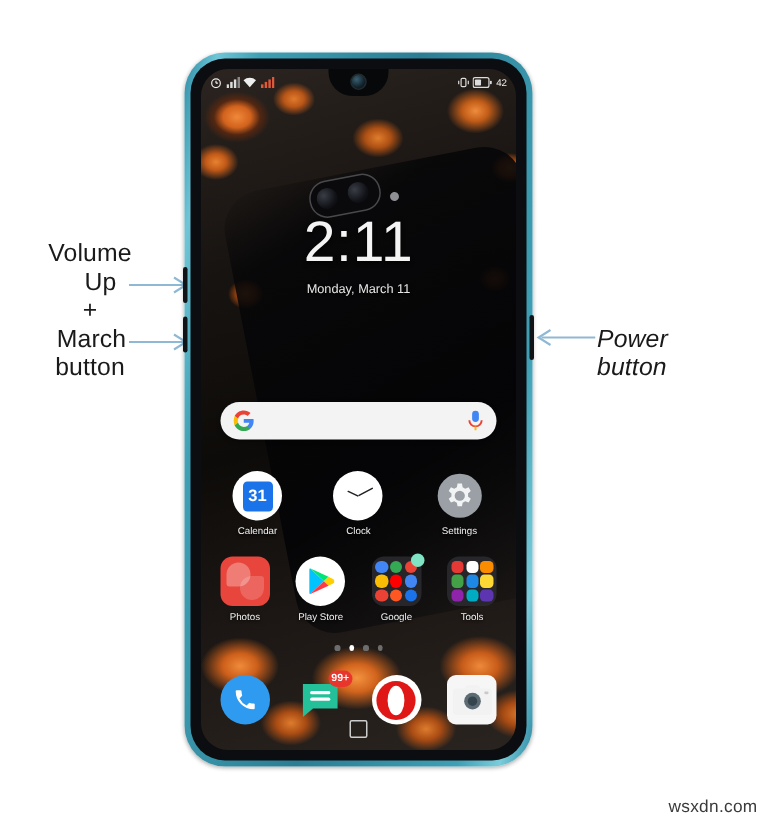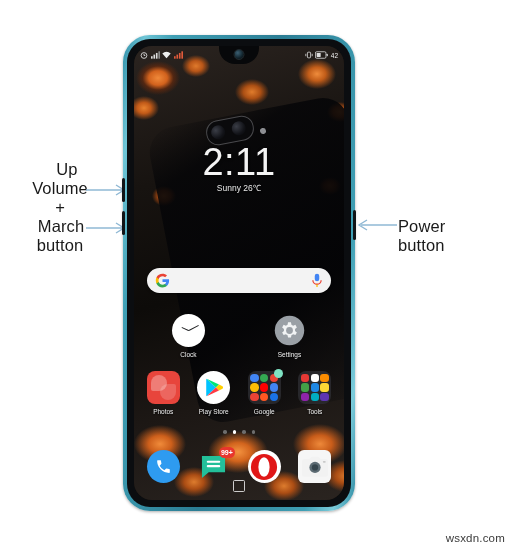--- a/index.html
+++ b/index.html
@@ -31,20 +31,21 @@
     text-align: center;
   }
   #label-volume .ln { display: block; white-space: nowrap; }
   #label-volume .ln-up   { padding-left: 14px; }
   #label-volume .ln-down { padding-left: 2px; }
   #label-power {
     left: 398px;
     top: 217px;
     width: 112px;
     text-align: left;
+    font-style: italic;
   }
   #label-power .ln { display: block; white-space: nowrap; }
 
   
   .arrow { position: absolute; }
   #arrow-volume-up   { left: 86px; top: 183px; }
   #arrow-volume-down { left: 86px; top: 221px; }
   #arrow-power       { left: 355px; top: 218px; }
 
   
@@ -399,22 +400,22 @@
     bottom: 9px;
     font-size: 11.5px;
     color: #3a3a3a;
     letter-spacing: 0.2px;
   }
 </style>
 </head>
 <body>
 
 <div class="annot" id="label-volume">
+  <span class="ln">Volume</span>
   <span class="ln ln-up">Up</span>
-  <span class="ln">Volume</span>
   <span class="ln">+</span>
   <span class="ln ln-down">March</span>
   <span class="ln">button</span>
 </div>
 
 <svg class="arrow" id="arrow-volume-up" width="42" height="14" viewBox="0 0 42 14">
   <line x1="0" y1="7" x2="36" y2="7" stroke="#8fb8d4" stroke-width="1.4"></line>
   <polyline points="30,2 38,7 30,12" fill="none" stroke="#8fb8d4" stroke-width="1.4"></polyline>
 </svg>
 
@@ -487,38 +488,44 @@
             <rect x="0.5" y="0.5" width="13" height="8" rx="1.6" fill="none" stroke="#dcdcdc" stroke-width="1"></rect>
             <rect x="14.3" y="3" width="1.5" height="3" rx="0.6" fill="#dcdcdc"></rect>
             <rect x="2" y="2" width="5" height="5" rx="0.6" fill="#dcdcdc"></rect>
           </svg>
           <span class="sb-batt-txt">42</span>
         </div>
       </div>
 
       <div id="clock-widget">
         <div id="clock-time">2:11</div>
-        <div id="clock-weather">Sunny 26℃</div>
+        <div id="clock-date">Monday, March 11</div>
       </div>
 
       <div id="searchbar">
         <svg width="15" height="15" viewBox="0 0 48 48">
           <path fill="#4285F4" d="M45.1 24.5c0-1.6-.1-3.1-.4-4.5H24v8.5h11.8c-.5 2.7-2 5-4.3 6.6v5.5h7c4.1-3.8 6.6-9.4 6.6-16.1z"></path>
           <path fill="#34A853" d="M24 46c5.8 0 10.7-1.9 14.3-5.2l-7-5.5c-1.9 1.3-4.4 2.1-7.3 2.1-5.6 0-10.3-3.8-12-8.9H4.8v5.6C8.4 41.3 15.6 46 24 46z"></path>
           <path fill="#FBBC05" d="M12 28.5c-.5-1.3-.7-2.7-.7-4.5s.3-3.2.7-4.5v-5.6H4.8A22 22 0 0 0 2.5 24c0 3.6.9 6.9 2.3 9.9L12 28.5z"></path>
           <path fill="#EA4335" d="M24 10.6c3.2 0 6 1.1 8.2 3.2l6.2-6.2C34.7 4.1 29.8 2 24 2 15.6 2 8.4 6.7 4.8 13.4l7.2 5.6c1.7-5.1 6.4-8.4 12-8.4z"></path>
         </svg>
         <svg width="12" height="15" viewBox="0 0 16 20">
           <rect x="5" y="1" width="6" height="10" rx="3" fill="#4285F4"></rect>
           <path d="M2.5 9.5a5.5 5.5 0 0 0 11 0" fill="none" stroke="#EA4335" stroke-width="1.7"></path>
           <line x1="8" y1="15" x2="8" y2="18.5" stroke="#FBBC05" stroke-width="1.7"></line>
         </svg>
       </div>
 
       <div class="app-row" id="app-row-1">
+        <div class="app">
+          <div class="app-icon circ ic-calendar">
+            <div class="cal-sq">31</div>
+          </div>
+          <div class="app-label">Calendar</div>
+        </div>
 
         <div class="app">
           <div class="app-icon circ ic-clock">
             <div class="hand" style="left:16.5px; top:16px; width:11px; height:1.3px; transform: rotate(-28deg);"></div>
             <div class="hand" style="left:16.5px; top:16px; width:8px; height:1.3px; transform: rotate(-155deg);"></div>
           </div>
           <div class="app-label">Clock</div>
         </div>
 
 

